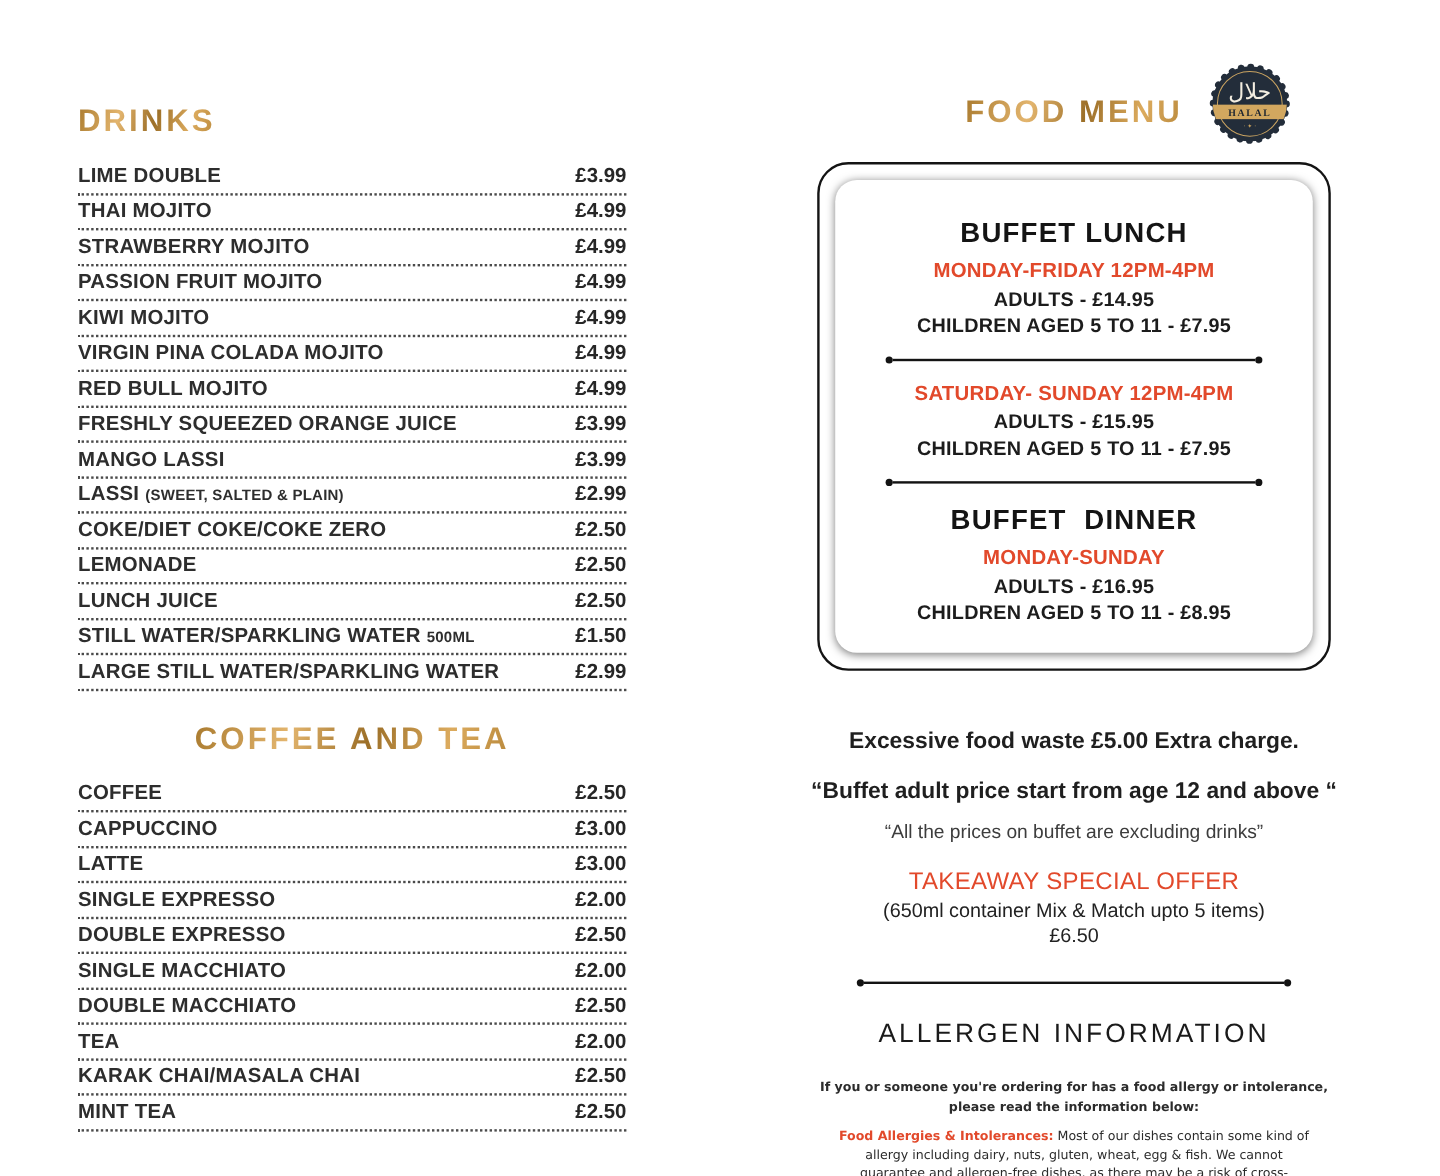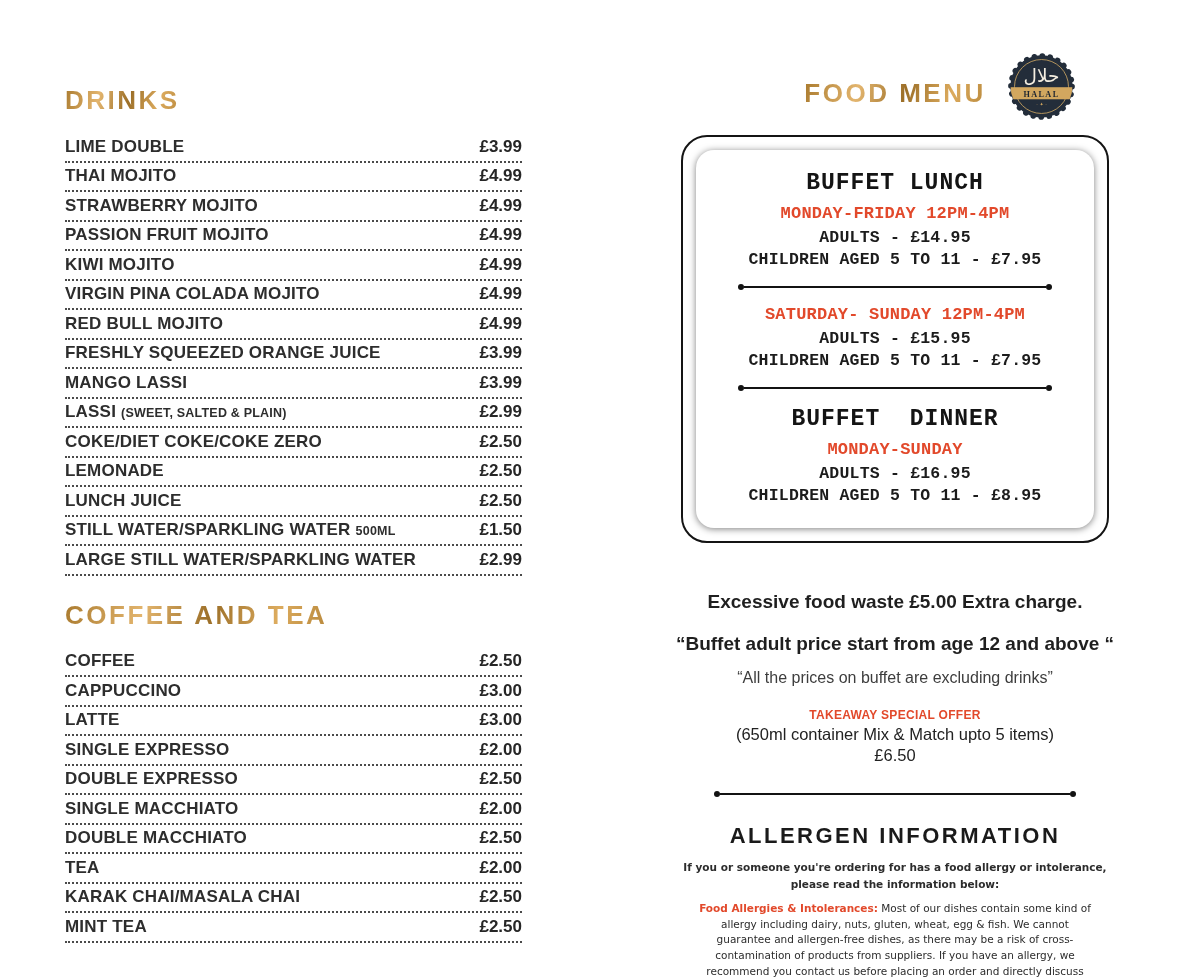--- a/index.html
+++ b/index.html
@@ -23,60 +23,60 @@
   .left-col { position:absolute; left:65px; top:85px; width:457px; }
   .section-heading { margin-bottom:17px; }
   .menu-list { width:100%; }
   .menu-row {
     display:flex; justify-content:space-between; align-items:flex-end;
     height:29.5px; border-bottom:2px dotted #4a4a4a; padding-bottom:4px;
   }
   .item-name { font-weight:700; font-size:17px; letter-spacing:0.2px; color:#2d2d2d; white-space:nowrap; }
   .item-note { font-weight:700; font-size:12.5px; margin-left:5px; letter-spacing:0.2px; }
   .item-price { font-weight:700; font-size:17px; color:#262626; }
-  .coffee-block { margin-top:24px; }
+  .coffee-block { margin-top:24px;text-align:center; }
 
   
   .right-col { position:absolute; left:663px; top:78px; width:464px; text-align:center; }
   .food-menu-title { margin-bottom:26px; }
 
   .halal-badge { position:absolute; left:1006px; top:51px; width:71px; height:71px; }
 
   .buffet-outer {
     width:428px; margin:0 auto; border:2px solid #141414;
     border-radius:26px; padding:13px;
   }
   .buffet-inner {
     border-radius:18px; background:#fff;
     box-shadow:0 1px 7px rgba(0,0,0,0.5);
-    padding:16px 8px 20px; text-align:center;font-family:Liberation Mono, monospace;
+    padding:27px 8px 20px; text-align:center;
   }
   .buffet-title { font-size:23px; font-weight:700; letter-spacing:1px; color:#141414; margin:4px 0 7px; white-space:pre-wrap; }
   .schedule-days { font-size:17px; font-weight:700; margin:8px 0 5px; letter-spacing:0.2px; }
   .schedule-line { font-size:16.5px; font-weight:700; color:#1c1c1c; margin:3px 0; letter-spacing:0.2px; }
 
   .dot-line { display:flex; align-items:center; }
   .dot-line::before, .dot-line::after {
     content:""; width:6px; height:6px; border-radius:50%; background:#131313; flex:none;
   }
   .dot-line .line { flex:1; height:1.8px; background:#131313; }
   .box-divider { width:314px; margin:15px auto; }
 
   .notes-block { margin-top:46px; }
   .note-strong { font-size:19px; font-weight:700; color:#1f1f1f; line-height:1.35;margin-top:16px; }
   .note-light { margin-top:13px; font-size:16px; font-weight:400; color:#3d3d3d; }
 
   .takeaway-block { margin-top:21px; }
-  .takeaway-title { font-size:12px; font-weight:700; letter-spacing:0.3px; }
+  .takeaway-title { font-size:20px; font-weight:400; letter-spacing:0.3px; }
   .takeaway-line { font-size:16.5px; color:#222; margin-top:3px; }
   .takeaway-price { font-size:16.5px; color:#222; margin-top:2px; }
 
   .allergen-divider { width:362px; margin:26px auto 0; }
   .allergen-block { margin-top:26px; }
-  .allergen-heading { font-size:22px; font-weight:700; letter-spacing:2.5px; color:#1a1a1a; margin-bottom:10px; }
+  .allergen-heading { font-size:22px; font-weight:400; letter-spacing:2.5px; color:#1a1a1a; margin-bottom:24px; }
   .allergen-intro {
     font-family:"DejaVu Sans", sans-serif; font-size:10.5px; font-weight:700;
     color:#2c2c2c; line-height:1.55;
   }
   .allergen-body {
     font-family:"DejaVu Sans", sans-serif; font-size:10.5px; font-weight:400;
     color:#2c2c2c; line-height:1.5; width:404px; margin:9px auto 0;
   }
   .allergen-lead { font-weight:700; }
 

